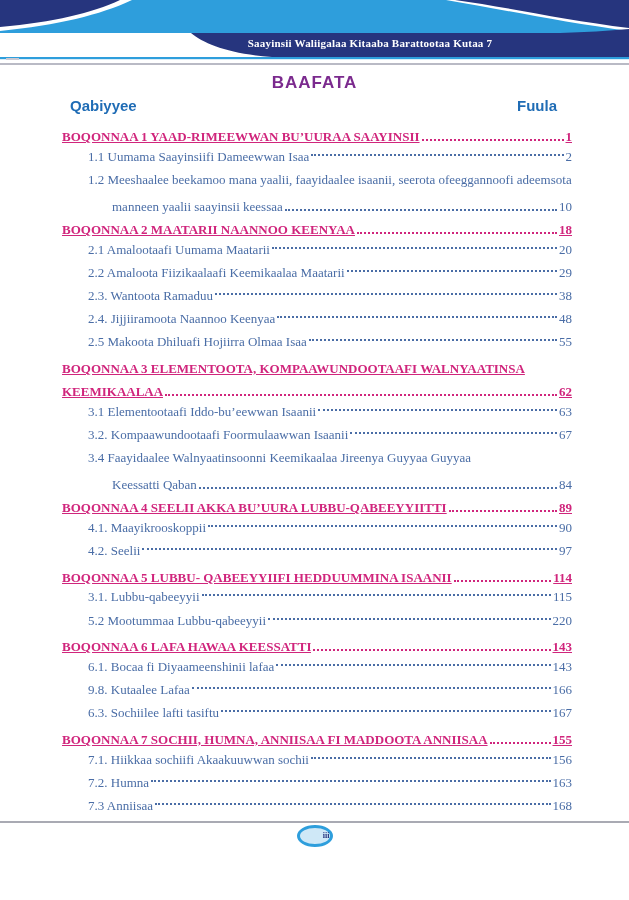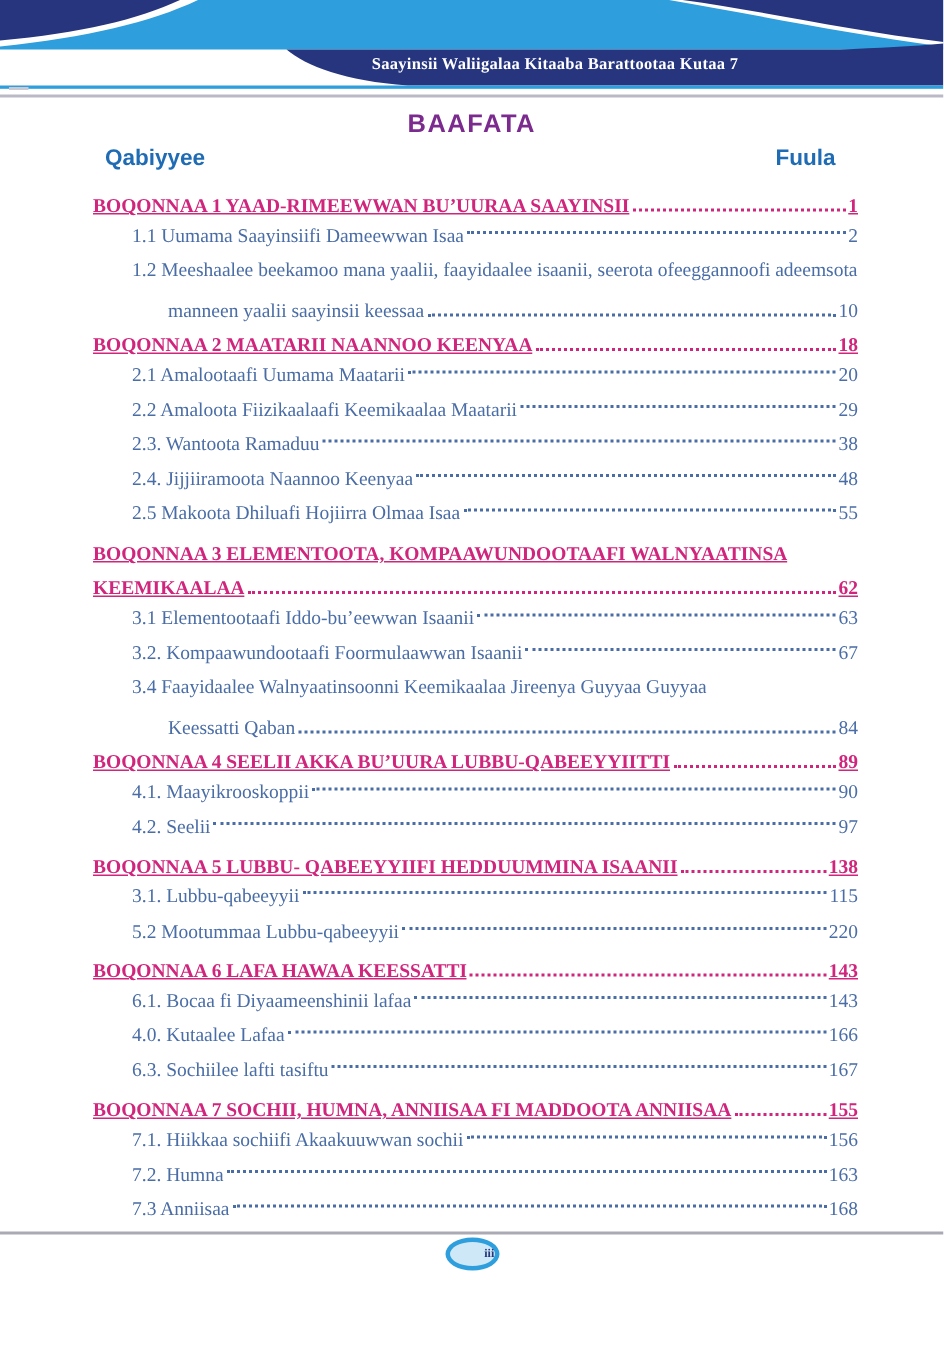--- a/index.html
+++ b/index.html
@@ -182,21 +182,21 @@
       <span class="pg">90</span>
     </div>
     <div class="toc-row section ind1">
       <span class="t">4.2. Seelii</span>
       <span class="leader"></span>
       <span class="pg">97</span>
     </div>
     <div class="toc-row chapter">
       <span class="t">BOQONNAA 5 LUBBU- QABEEYYIIFI HEDDUUMMINA ISAANII</span>
       <span class="leader"></span>
-      <span class="pg">138</span>
+      <span class="pg">114</span>
     </div>
     <div class="toc-row section ind1">
       <span class="t">3.1. Lubbu-qabeeyyii</span>
       <span class="leader"></span>
       <span class="pg">115</span>
     </div>
     <div class="toc-row section ind1">
       <span class="t">5.2 Mootummaa Lubbu-qabeeyyii</span>
       <span class="leader"></span>
       <span class="pg">220</span>
@@ -205,21 +205,21 @@
       <span class="t">BOQONNAA  6 LAFA HAWAA KEESSATTI</span>
       <span class="leader"></span>
       <span class="pg">143</span>
     </div>
     <div class="toc-row section ind1">
       <span class="t">6.1. Bocaa fi Diyaameenshinii lafaa</span>
       <span class="leader"></span>
       <span class="pg">143</span>
     </div>
     <div class="toc-row section ind1">
-      <span class="t">4.0. Kutaalee Lafaa</span>
+      <span class="t">9.8. Kutaalee Lafaa</span>
       <span class="leader"></span>
       <span class="pg">166</span>
     </div>
     <div class="toc-row section ind1">
       <span class="t">6.3. Sochiilee lafti tasiftu</span>
       <span class="leader"></span>
       <span class="pg">167</span>
     </div>
     <div class="toc-row chapter">
       <span class="t">BOQONNAA 7 SOCHII, HUMNA, ANNIISAA FI MADDOOTA ANNIISAA</span>

